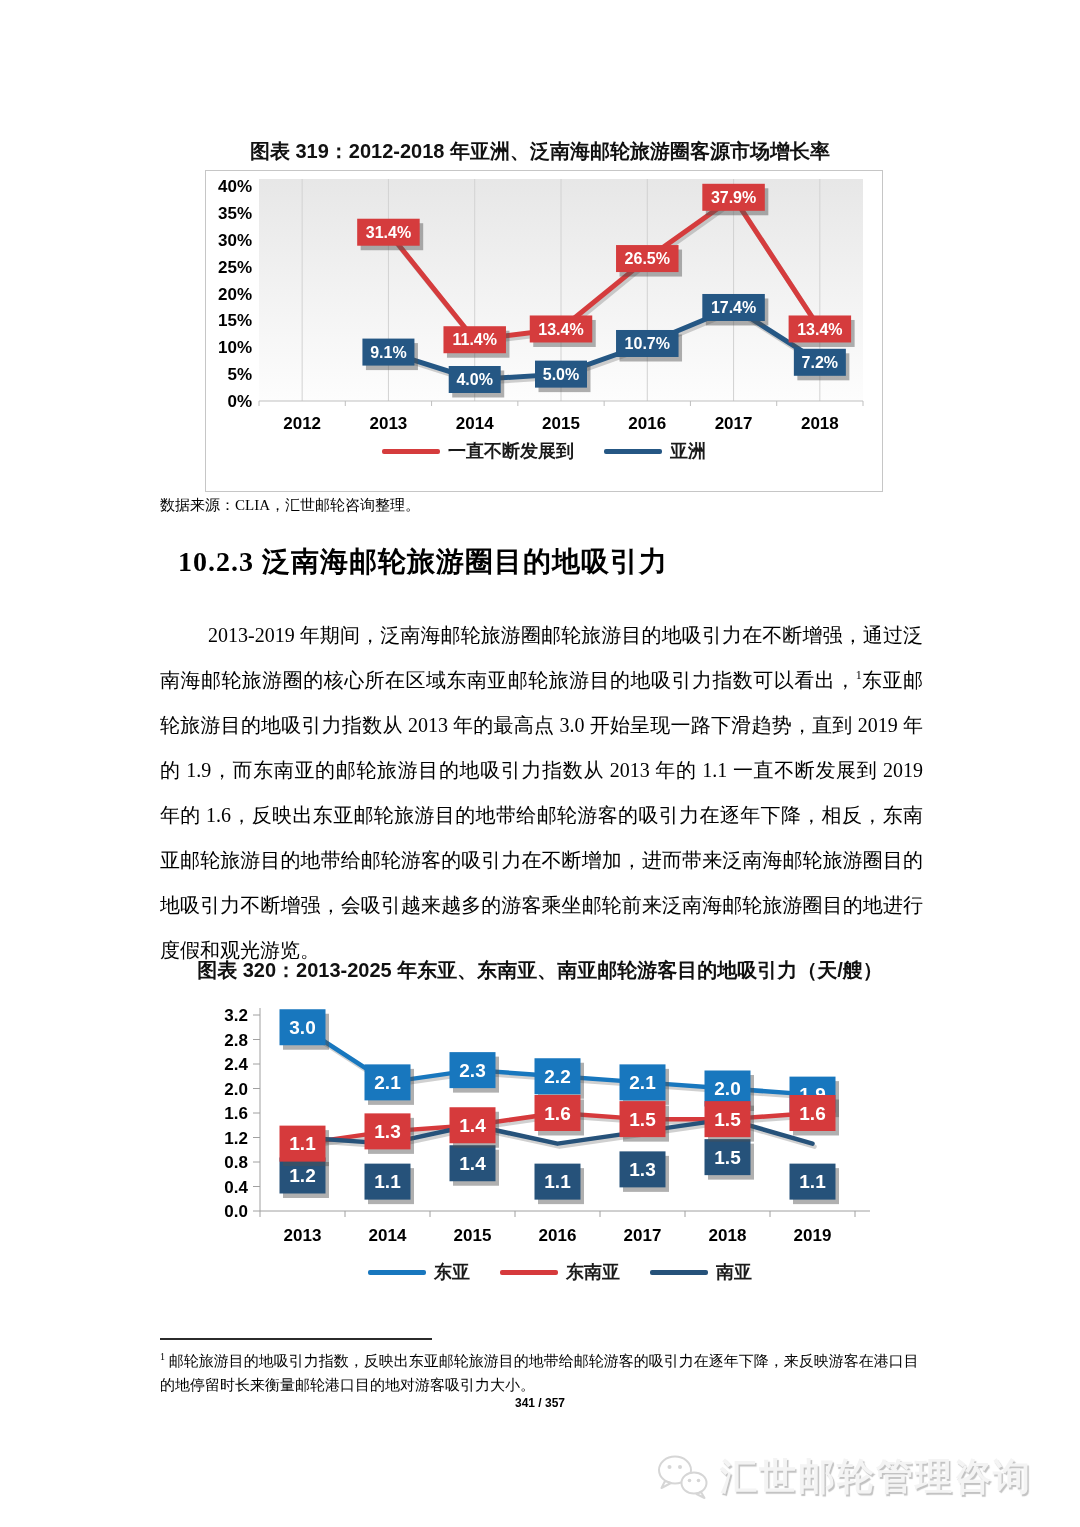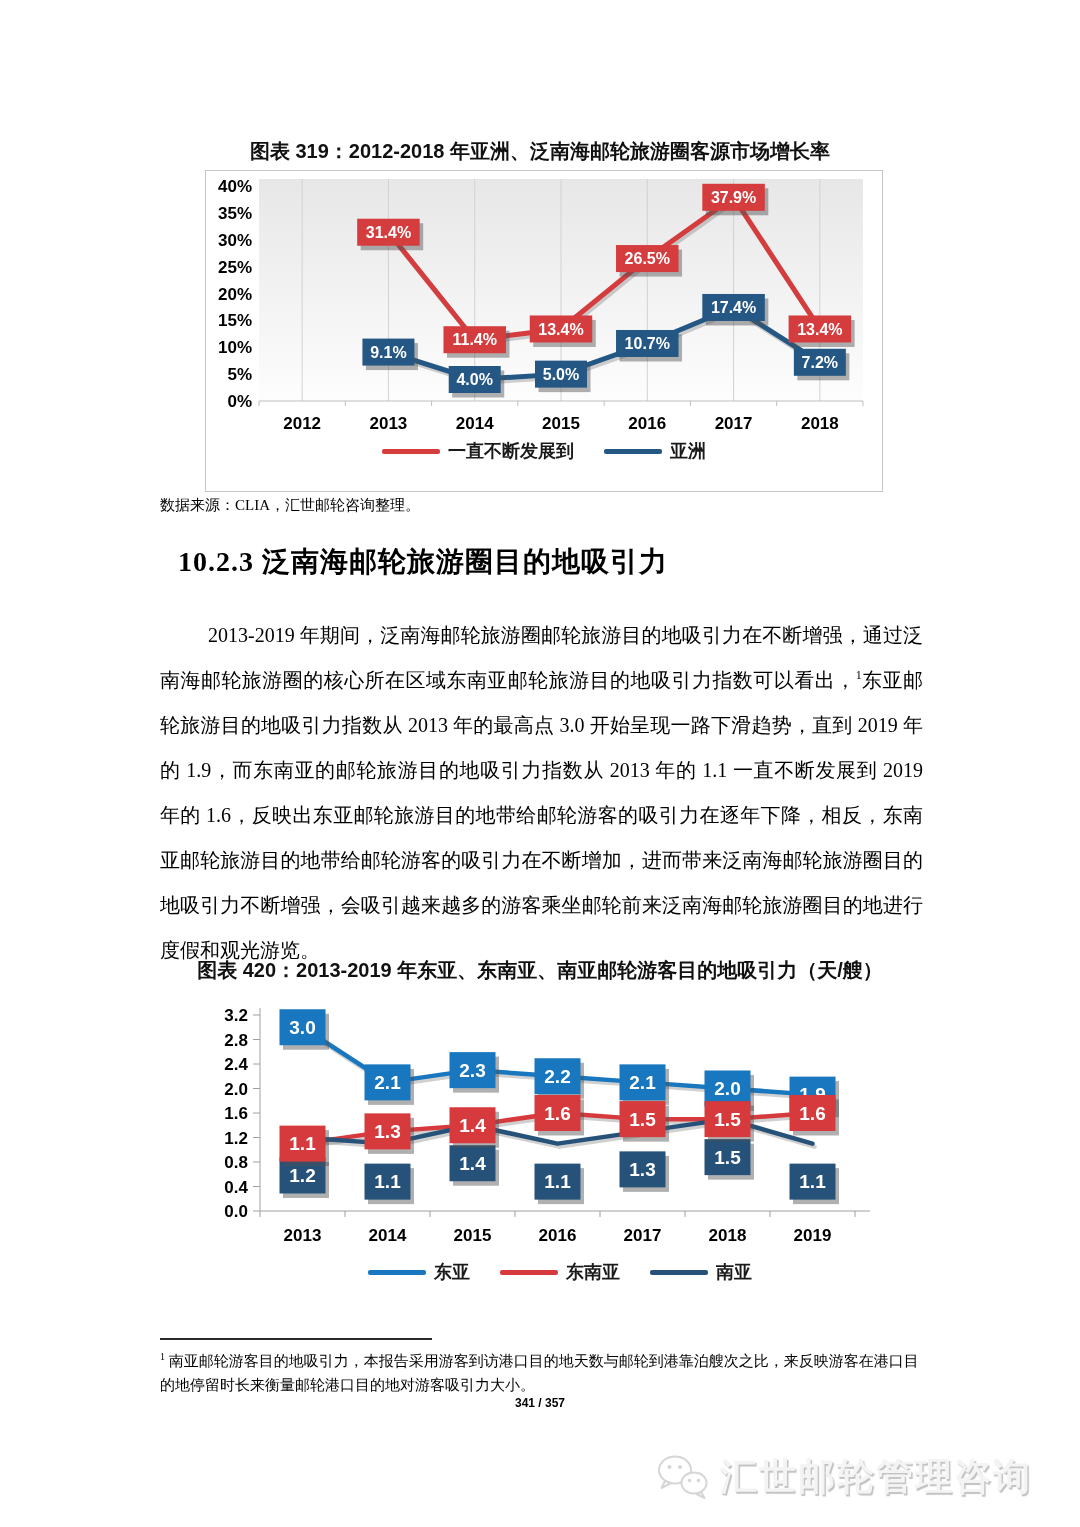--- a/index.html
+++ b/index.html
@@ -132,21 +132,21 @@
       </span>
     </div>
   </div>
 
   <div id="source1">数据来源：CLIA，汇世邮轮咨询整理。</div>
 
   <div id="heading">10.2.3 泛南海邮轮旅游圈目的地吸引力</div>
 
   <div id="para"><span>2013-2019 年期间，泛南海邮轮旅游圈邮轮旅游目的地吸引力在不断增强，通过泛南海邮轮旅游圈的核心所在区域东南亚邮轮旅游目的地吸引力指数可以看出，</span><sup>1</sup><span>东亚邮轮旅游目的地吸引力指数从 2013 年的最高点 3.0 开始呈现一路下滑趋势，直到 2019 年的 1.9，而东南亚的邮轮旅游目的地吸引力指数从 2013 年的 1.1 一直不断发展到 2019 年的 1.6，反映出东亚邮轮旅游目的地带给邮轮游客的吸引力在逐年下降，相反，东南亚邮轮旅游目的地带给邮轮游客的吸引力在不断增加，进而带来泛南海邮轮旅游圈目的地吸引力不断增强，会吸引越来越多的游客乘坐邮轮前来泛南海邮轮旅游圈目的地进行度假和观光游览。</span></div>
 
-  <div id="title2" class="fig-title">图表 420：2013-2019 年东亚、东南亚、南亚邮轮游客目的地吸引力（天/艘）</div>
+  <div id="title2" class="fig-title">图表 320：2013-2025 年东亚、东南亚、南亚邮轮游客目的地吸引力（天/艘）</div>
 
   <div id="chart2-box">
     <svg id="svg2" width="760" height="300">
         <line x1="80" y1="10" x2="80" y2="213" stroke="#a0a0a0"></line>
         <line x1="73" y1="213" x2="80" y2="213" stroke="#a0a0a0"></line>
         <text x="68" y="219" font-family="&quot;Liberation Sans&quot;, sans-serif" text-anchor="end" font-size="17" font-weight="600" fill="#000">0.0</text>
         <line x1="73" y1="188.5" x2="80" y2="188.5" stroke="#a0a0a0"></line>
         <text x="68" y="194.5" font-family="&quot;Liberation Sans&quot;, sans-serif" text-anchor="end" font-size="17" font-weight="600" fill="#000">0.4</text>
         <line x1="73" y1="164" x2="80" y2="164" stroke="#a0a0a0"></line>
         <text x="68" y="170" font-family="&quot;Liberation Sans&quot;, sans-serif" text-anchor="end" font-size="17" font-weight="600" fill="#000">0.8</text>
@@ -259,21 +259,21 @@
       </span>
       <span class="legend-item">
         <span class="legend-line" style="background: rgb(38, 82, 122);"></span>
         <span>南亚</span>
       </span>
     </div>
   </div>
 
   <div id="footnote-block">
     <div class="fn-divider"></div>
-    <div><sup>1</sup> <span>南亚邮轮游客目的地吸引力，本报告采用游客到访港口目的地天数与邮轮到港靠泊艘次之比，来反映游客在港口目的地停留时长来衡量邮轮港口目的地对游客吸引力大小。</span></div>
+    <div><sup>1</sup> <span>邮轮旅游目的地吸引力指数，反映出东亚邮轮旅游目的地带给邮轮游客的吸引力在逐年下降，来反映游客在港口目的地停留时长来衡量邮轮港口目的地对游客吸引力大小。</span></div>
   </div>
 
   <div id="pagenum">341 / 357</div>
 
   <div id="watermark">
     <svg width="54" height="46" viewBox="0 0 54 46">
       <ellipse cx="19" cy="16" rx="16" ry="13.5" fill="#ffffff" stroke="#d6d6d6" stroke-width="2"></ellipse>
       <path d="M9 27 L5.5 34 L15 29 Z" fill="#ffffff" stroke="#d6d6d6" stroke-width="2" stroke-linejoin="round"></path>
       <circle cx="13.5" cy="13" r="2" fill="#d6d6d6"></circle>
       <circle cx="24" cy="13" r="2" fill="#d6d6d6"></circle>

